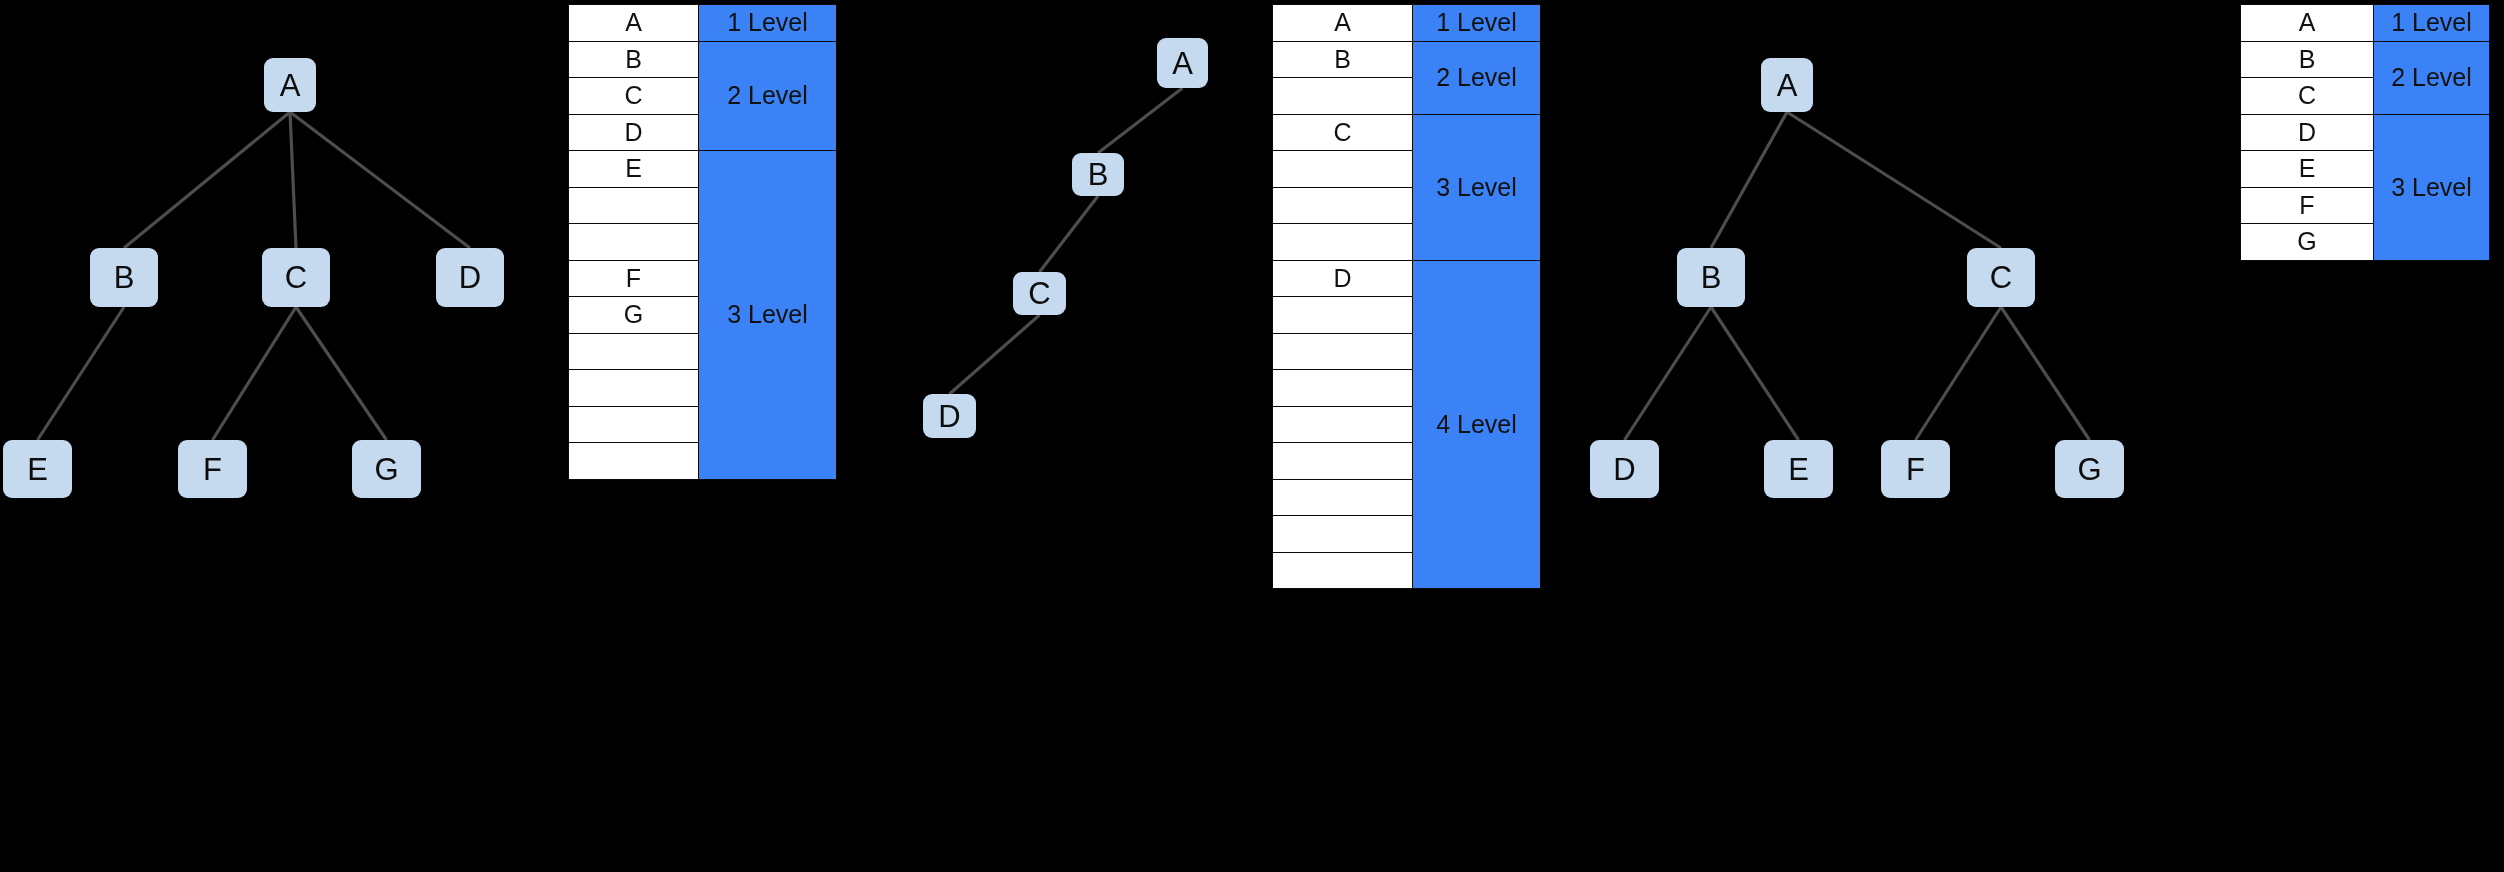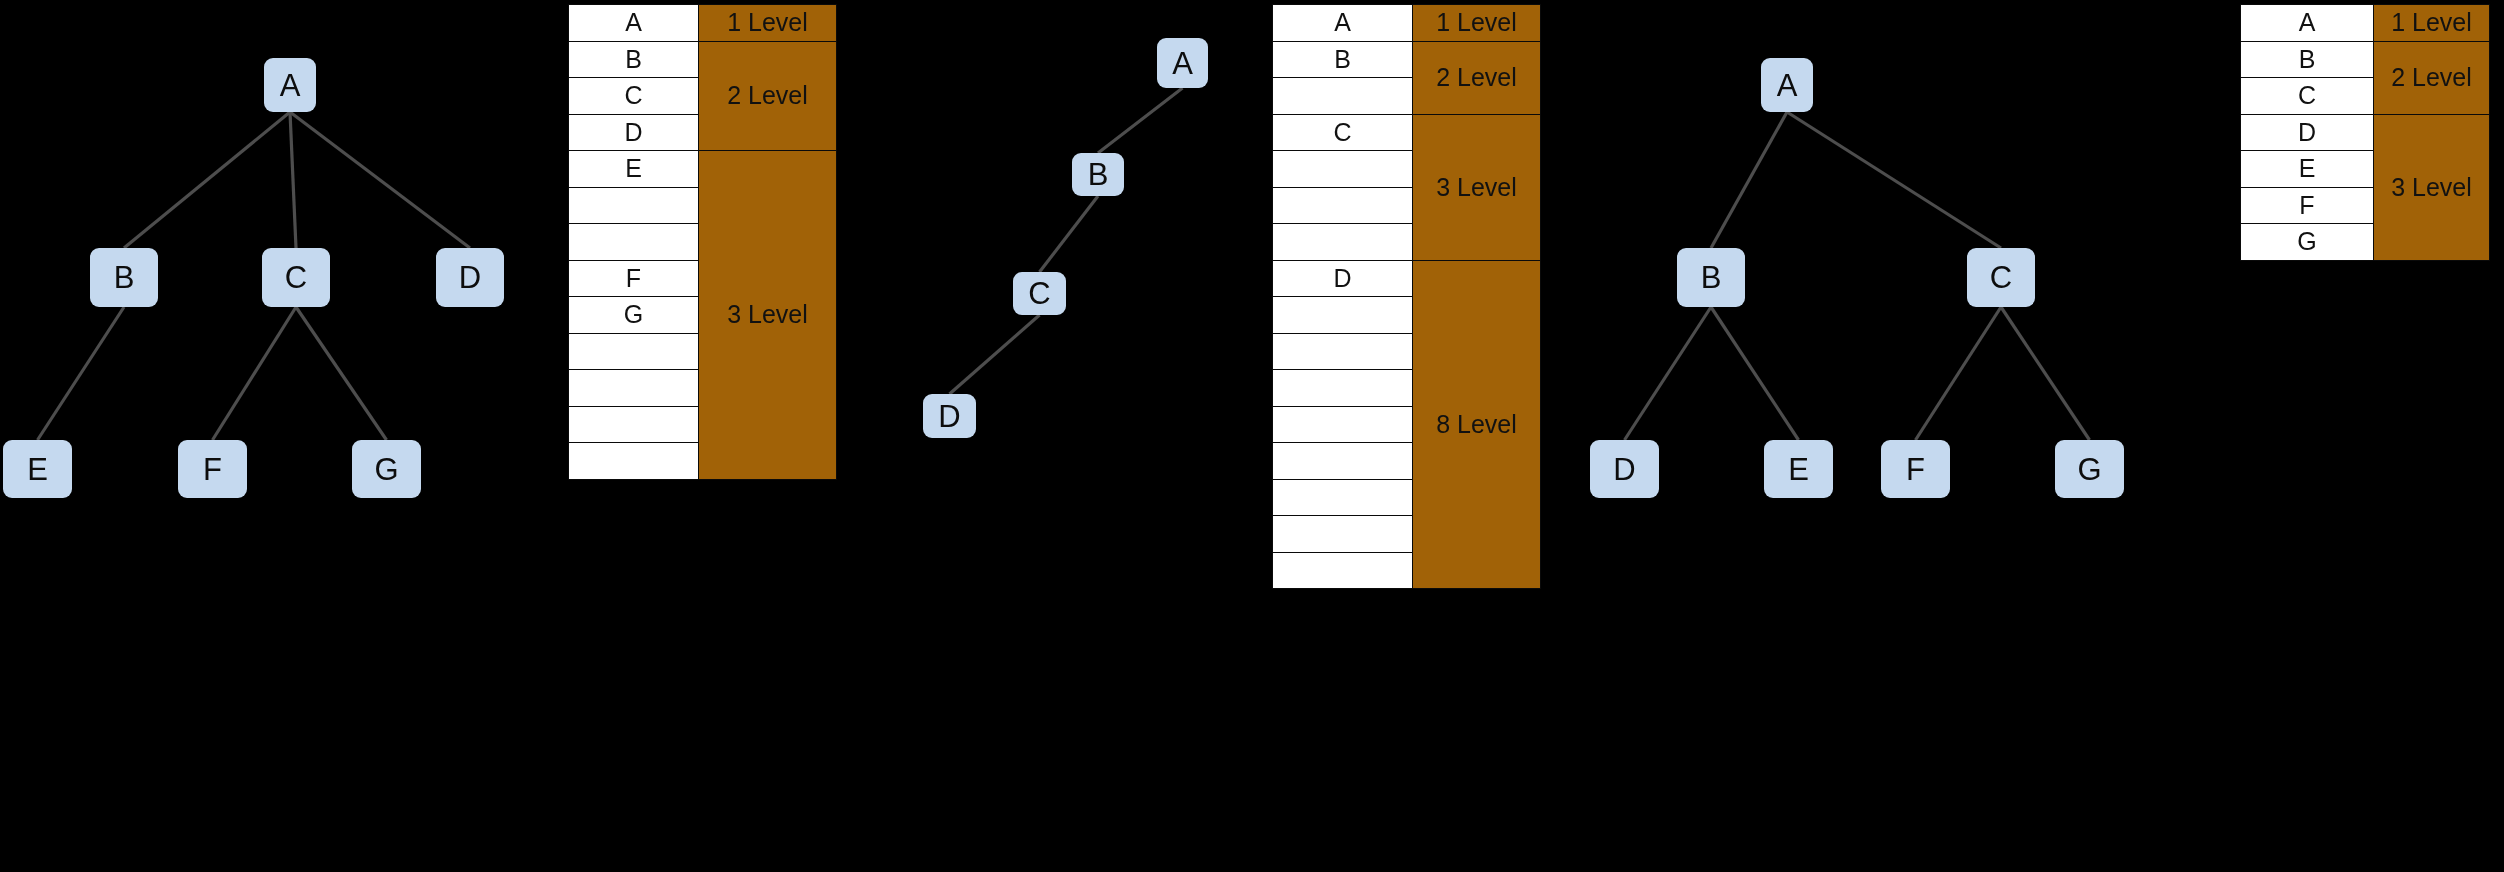--- a/index.html
+++ b/index.html
@@ -36,21 +36,21 @@
     vertical-align:middle;
     font-size:25px;
     color:#111;
     box-sizing:border-box;
   }
   .ltable td.key{
     background:#ffffff;
     border:1.6px solid #0a0a0a;
   }
   .ltable td.lvl{
-    background:#a16207;
+    background:#3b82f6;
     border:1.6px solid #0a0a0a;
   }
 </style>
 </head>
 <body>
 
 <div id="stage" class="panel">
     <svg class="tree" width="2504" height="872">
       <line x1="290" y1="112" x2="124" y2="248" stroke="#4d4d4d" stroke-width="3.2"></line>
       <line x1="290" y1="112" x2="296" y2="248" stroke="#4d4d4d" stroke-width="3.2"></line>
@@ -142,21 +142,21 @@
           <td class="key" style="width: 140px; height: 36.5px;"></td>
         </tr>
         <tr>
           <td class="key" style="width: 140px; height: 36.5px;"></td>
         </tr>
         <tr>
           <td class="key" style="width: 140px; height: 36.5px;"></td>
         </tr>
         <tr>
           <td class="key" style="width: 140px; height: 36.5px;">D</td>
-          <td class="lvl" rowspan="9" style="width: 128px;">8 Level</td>
+          <td class="lvl" rowspan="9" style="width: 128px;">4 Level</td>
         </tr>
         <tr>
           <td class="key" style="width: 140px; height: 36.5px;"></td>
         </tr>
         <tr>
           <td class="key" style="width: 140px; height: 36.5px;"></td>
         </tr>
         <tr>
           <td class="key" style="width: 140px; height: 36.5px;"></td>
         </tr>

